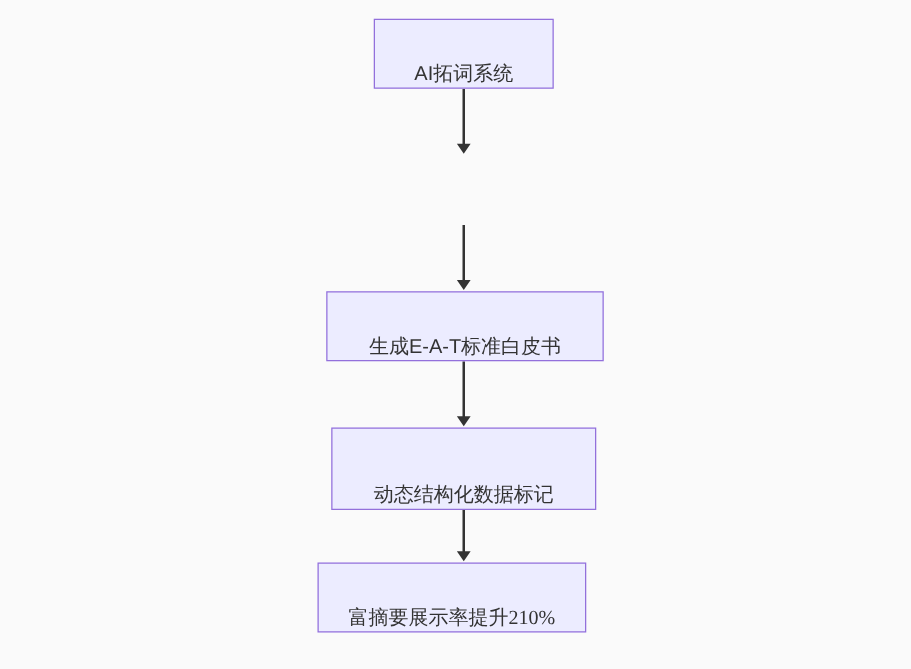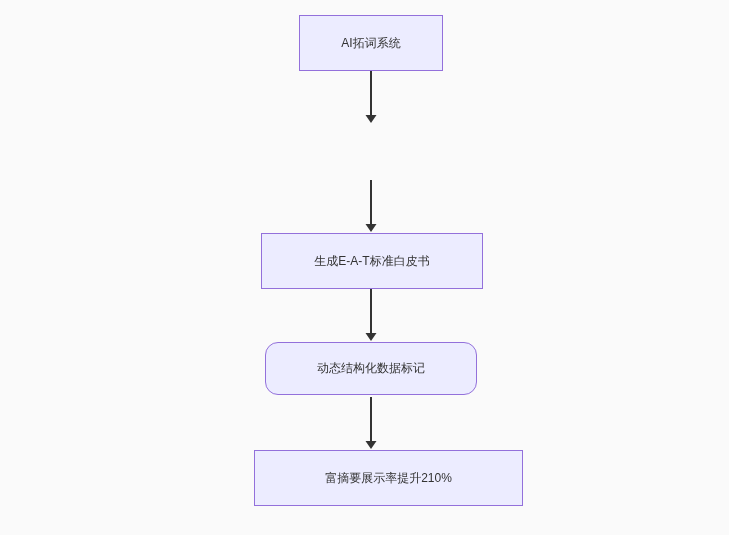--- a/index.html
+++ b/index.html
@@ -19,32 +19,32 @@
   .canvas {
     position: relative;
     width: 729px; height: 535px;
     background: var(--bg);
   }
   .node {
     position: absolute;
     background: var(--node-fill);
     border: 1px solid var(--node-border);
     color: var(--node-text);
-    font-size: 12px;
+    font-size: 16px;
     display: flex;
-    align-items: center;
+    align-items: flex-end;
     justify-content: center;
     text-align: center;
     white-space: nowrap;
   }
   #node-0 { left: 299px; top: 15px;  width: 144px; height: 56px; }
   #node-1 { left: 275px; top: 124px; width: 193px; height: 56px; }
   #node-2 { left: 261px; top: 233px; width: 222px; height: 56px; }
-  #node-3 { left: 265px; top: 342px; width: 212px; height: 53px; border-radius: 13px; }
-  #node-4 { left: 254px; top: 450px; width: 269px; height: 56px; }
+  #node-3 { left: 265px; top: 342px; width: 212px; height: 66px; }
+  #node-4 { left: 254px; top: 450px; width: 215px; height: 56px; font-family: Liberation Serif, serif; }
   .edges-layer {
     position: absolute;
     left: 0; top: 0;
     width: 729px; height: 535px;
     pointer-events: none;
   }
   .edge-line { stroke: var(--arrow); stroke-width: 2px; fill: none; }
   .edge-head { fill: var(--arrow); stroke: none; }
 </style>
 </head>

